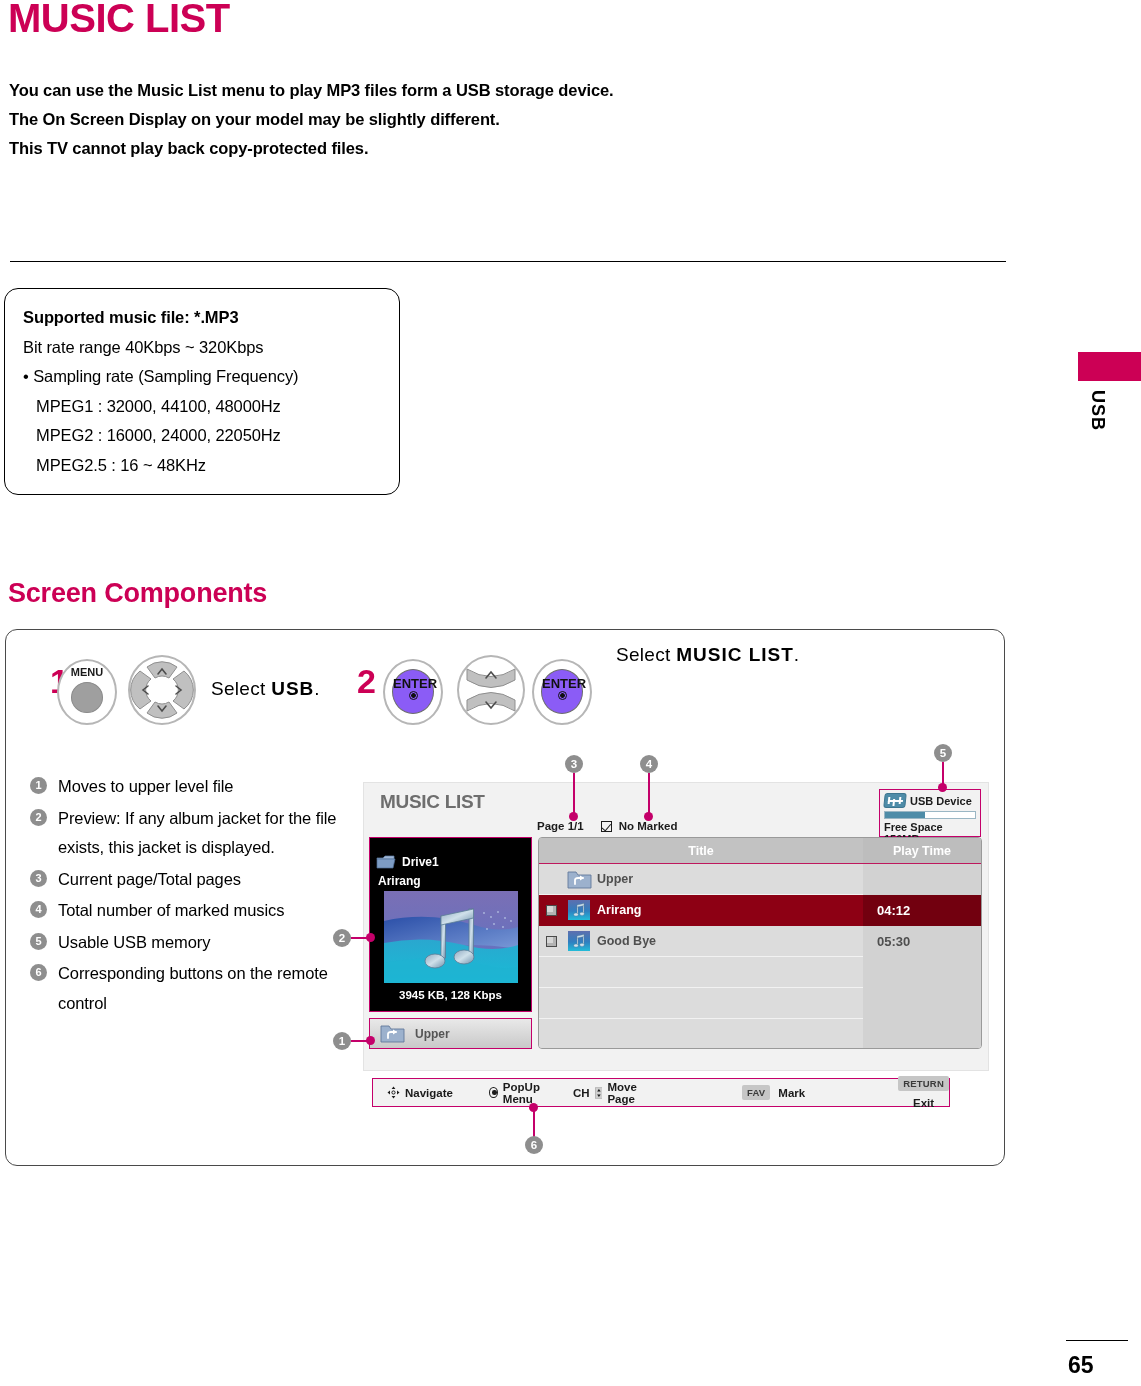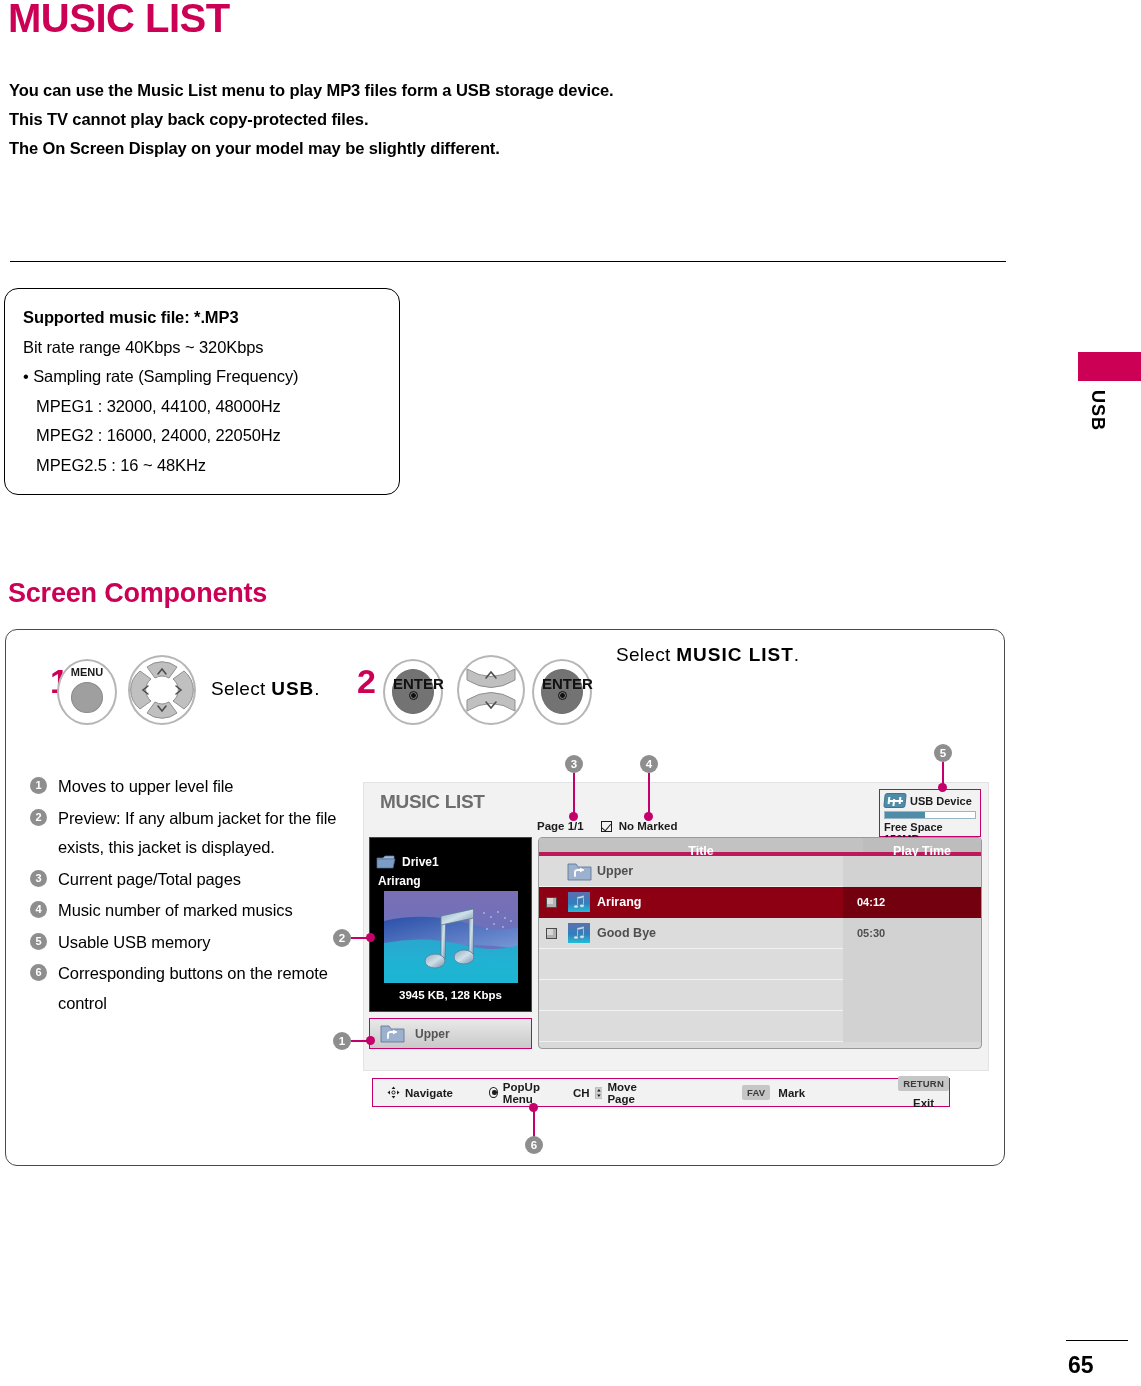--- a/index.html
+++ b/index.html
@@ -87,22 +87,22 @@
     border-radius: 50%; background: #9f9f9f; border: 1.4px solid #8a8a8a;
   }
 
   .nav-ring { left: 128px; top: 655px; width: 68px; height: 70px; }
   .nav-svg { position: absolute; left: 128px; top: 655px; }
 
   .enter-ring1 { left: 383px; top: 659px; width: 60px; height: 66px; }
   .enter-ring2 { left: 532px; top: 659px; width: 60px; height: 66px; }
   .enter-disc {
     position: absolute; width: 42px; height: 45px; border-radius: 50%;
-    background: #737373; border: 1.5px solid #6d6d6d;
-    font-size: 15px; font-weight: bold; color: #111;
+    background: #8b5cf6; border: 1.5px solid #6d6d6d;
+    font-size: 13px; font-weight: bold; color: #111;
     padding-top: 9px; line-height: 10px;
   }
   .enter-disc1 { left: 392px; top: 669px; }
   .enter-disc2 { left: 541px; top: 669px; }
   .enter-disc .bullseye {
     display: block; margin: 2px auto 0; width: 9px; height: 9px;
     border-radius: 50%; border: 1.4px solid #111;
     background: radial-gradient(circle, #111 0 2.2px, transparent 2.3px);
   }
   .chup-ring { left: 457px; top: 655px; width: 68px; height: 70px; }
@@ -216,22 +216,22 @@
   .upper-btn-label { font-size: 12px; font-weight: bold; color: #555; }
 
   
   .tv-table {
     position: absolute; left: 174px; top: 54px;
     width: 444px; height: 212px;
     border: 1.3px solid #9a9a9a; border-radius: 4px;
     background: #d9d9d9; overflow: hidden;
   }
   .tv-thead {
-    display: flex; height: 18px; background: #c2c2c2;
-    border-bottom: 4px solid #be185d;
+    display: flex; height: 26px; background: #c2c2c2;
+    border-bottom: 1px solid #be185d;
   }
   .th-title {
     flex: 1; text-align: center; color: #fff; font-size: 12.5px;
     font-weight: bold; line-height: 26px;
   }
   .th-time {
     width: 118px; text-align: center; color: #fff; font-size: 12.5px;
     font-weight: bold; line-height: 26px; background: #bdbdbd;
   }
   .tv-row {
@@ -247,21 +247,21 @@
     width: 11px; height: 11px; background: #d6d6d6;
     border: 1.2px solid #4a4a4a;
     box-shadow: inset -3px -3px 0 #b2b2b2;
   }
   .cell-icon { width: 32px; display: flex; justify-content: center; }
   .cell-title {
     flex: 1; font-size: 12.5px; font-weight: bold; color: #4f4f4f;
     padding-left: 2px;
   }
   .cell-time {
-    width: 138px; font-size: 11px; font-weight: bold; color: #4f4f4f;
+    width: 118px; font-size: 13px; font-weight: bold; color: #4f4f4f;
     padding-left: 14px; height: 31px; line-height: 31px; background: #d2d2d2;
   }
   .row-upper .cell-mark { width: 24px; }
   .note-thumb { width: 22px; height: 20px; }
   .folder-up { width: 25px; height: 19px; }
 
   
   .keyguide {
     position: absolute; left: 372px; top: 1078px;
     width: 578px; height: 29px;
@@ -322,22 +322,22 @@
 </style>
 </head>
 <body>
 
 <div class="page">
 
   <div class="doc-title">MUSIC LIST</div>
 
   <div class="intro">
     <div>You can use the Music List menu to play MP3 files form a USB storage device.</div>
+    <div>The On Screen Display on your model may be slightly different.</div>
     <div>This TV cannot play back copy-protected files.</div>
-    <div>The On Screen Display on your model may be slightly different.</div>
   </div>
 
   <div class="divider"></div>
 
   <div class="spec-box">
     <div class="spec-line bold">Supported music file: *.MP3</div>
     <div class="spec-line">Bit rate range 40Kbps ~ 320Kbps</div>
     <div class="spec-line">• Sampling rate (Sampling Frequency)</div>
     <div class="spec-line spec-indent">MPEG1 : 32000, 44100, 48000Hz</div>
     <div class="spec-line spec-indent">MPEG2 : 16000, 24000, 22050Hz</div>
@@ -408,21 +408,21 @@
     <div class="legend-item">
       <div class="badge">2</div>
       <div class="legend-text">Preview: If any album jacket for the file exists, this jacket is displayed.</div>
     </div>
     <div class="legend-item">
       <div class="badge">3</div>
       <div class="legend-text">Current page/Total pages</div>
     </div>
     <div class="legend-item">
       <div class="badge">4</div>
-      <div class="legend-text">Music number of marked musics</div>
+      <div class="legend-text">Total number of marked musics</div>
     </div>
     <div class="legend-item">
       <div class="badge">5</div>
       <div class="legend-text">Usable USB memory</div>
     </div>
     <div class="legend-item">
       <div class="badge">6</div>
       <div class="legend-text">Corresponding buttons on the remote control</div>
     </div>
   </div>

